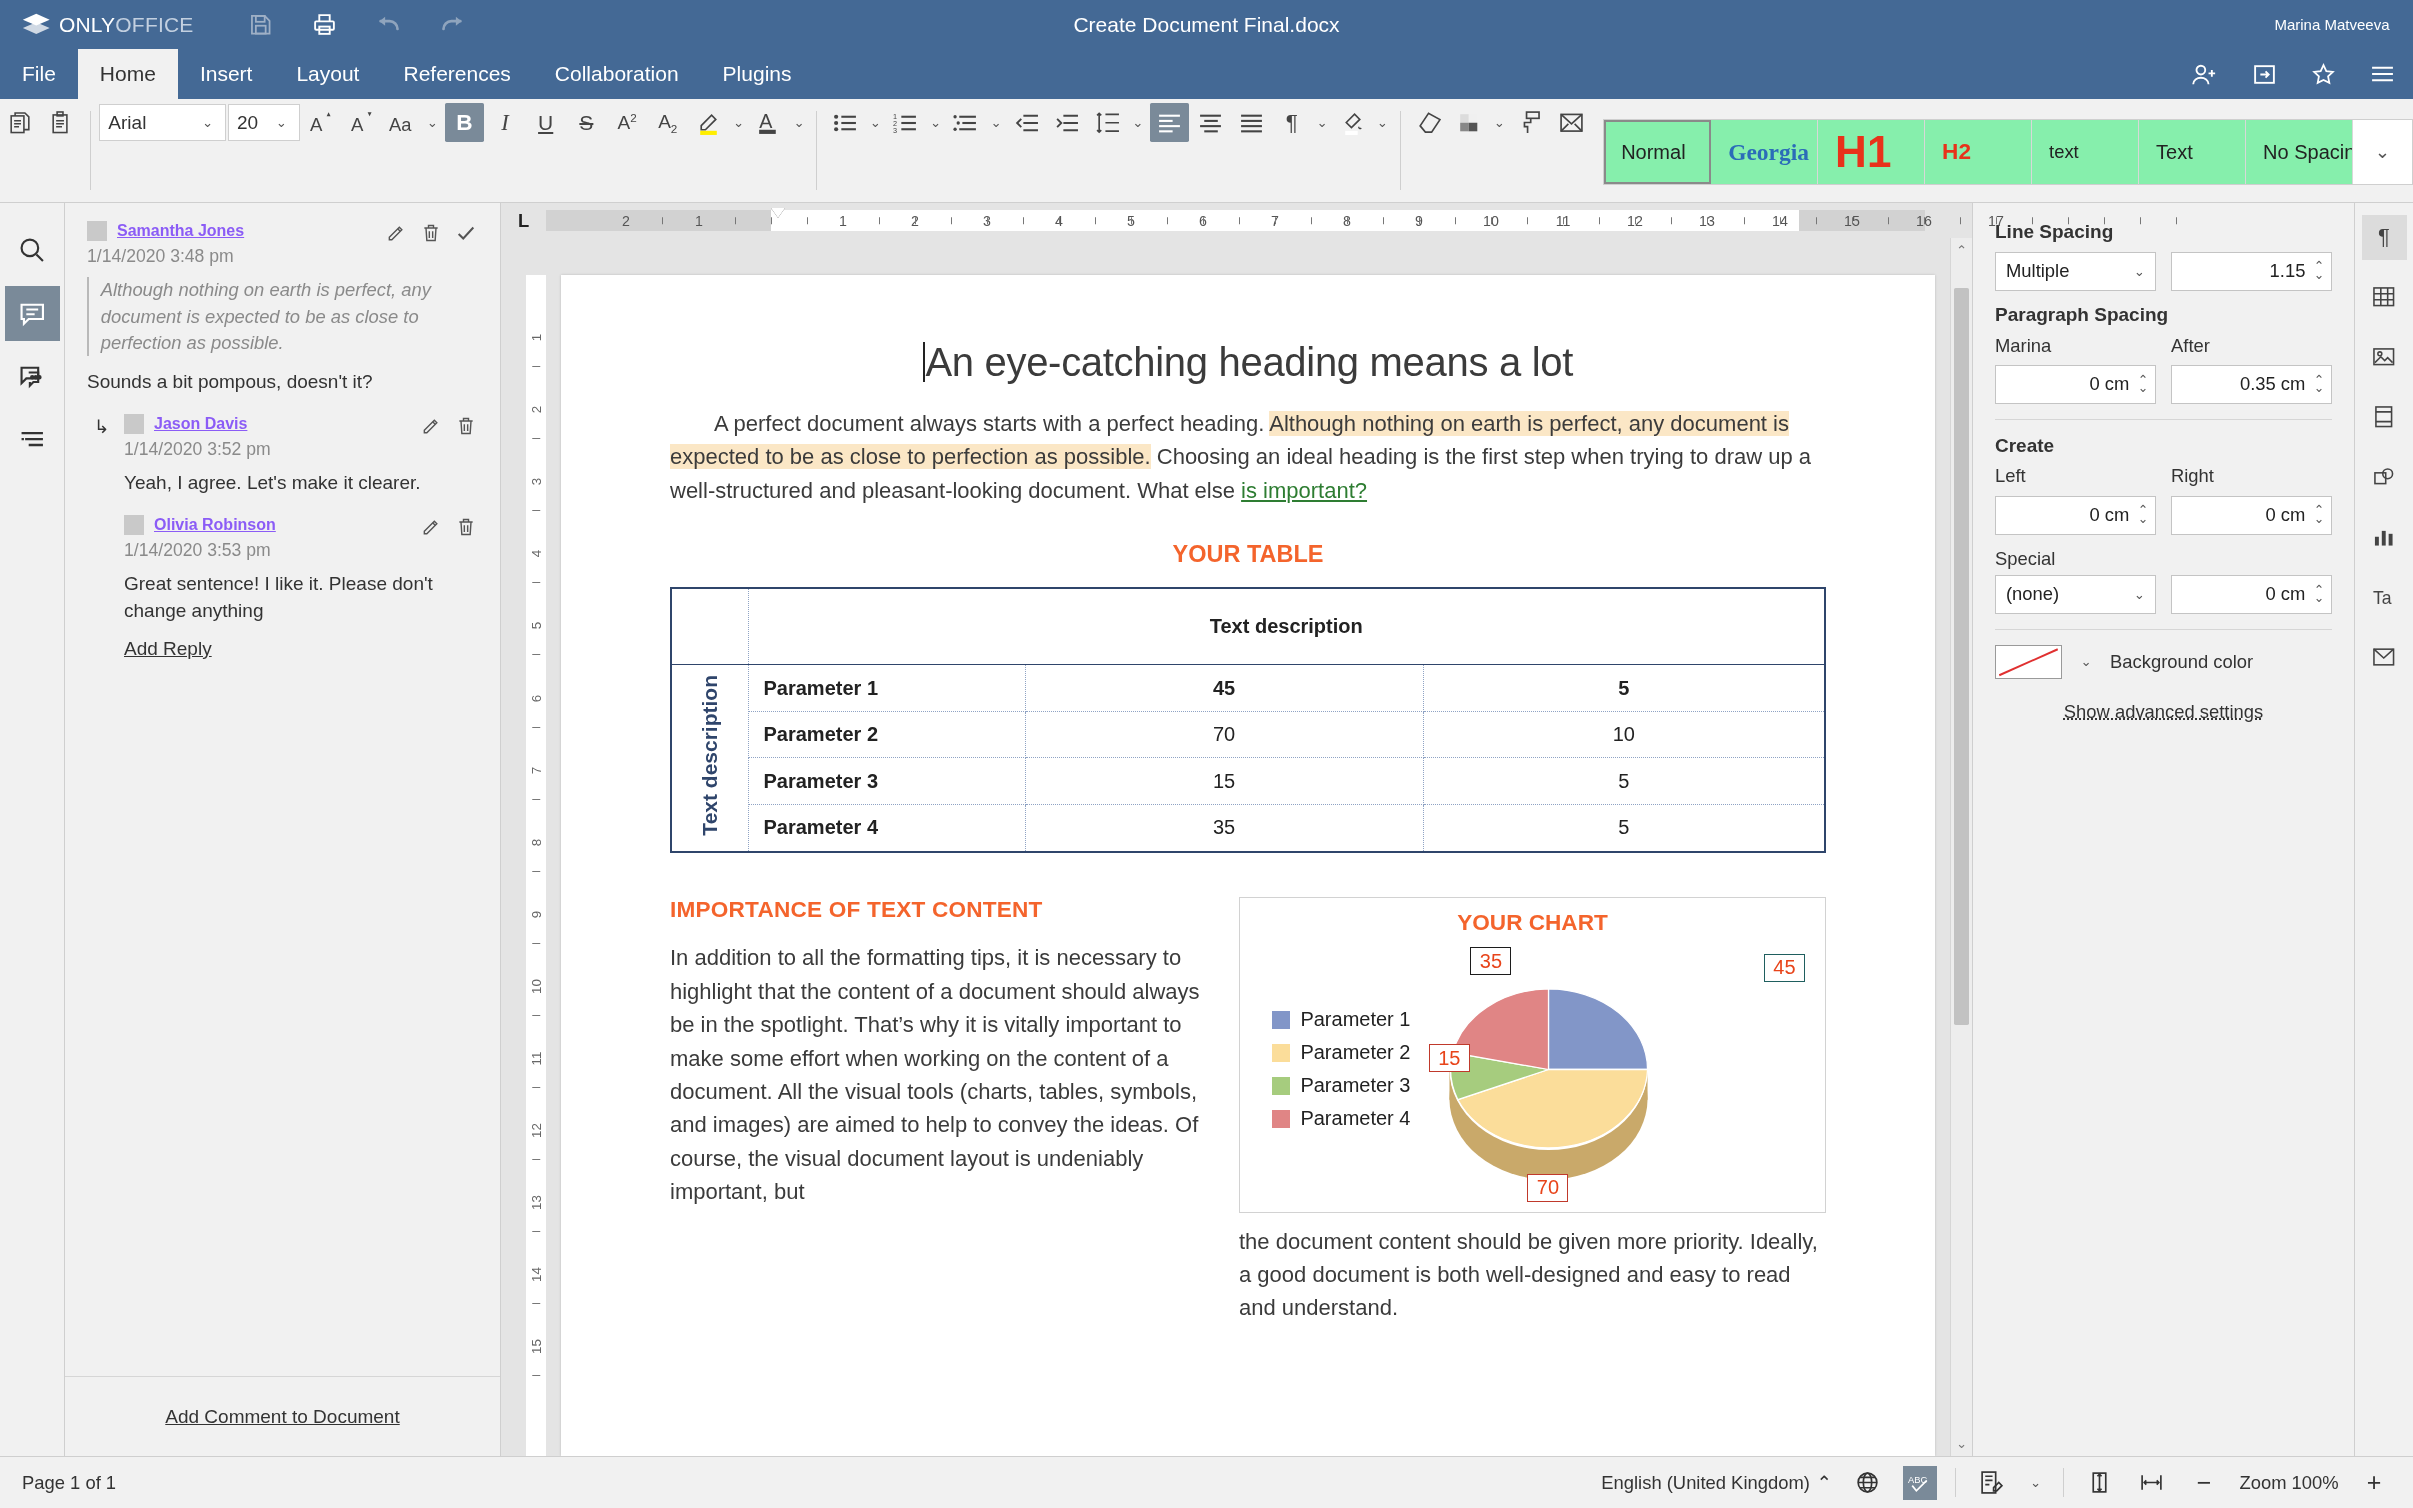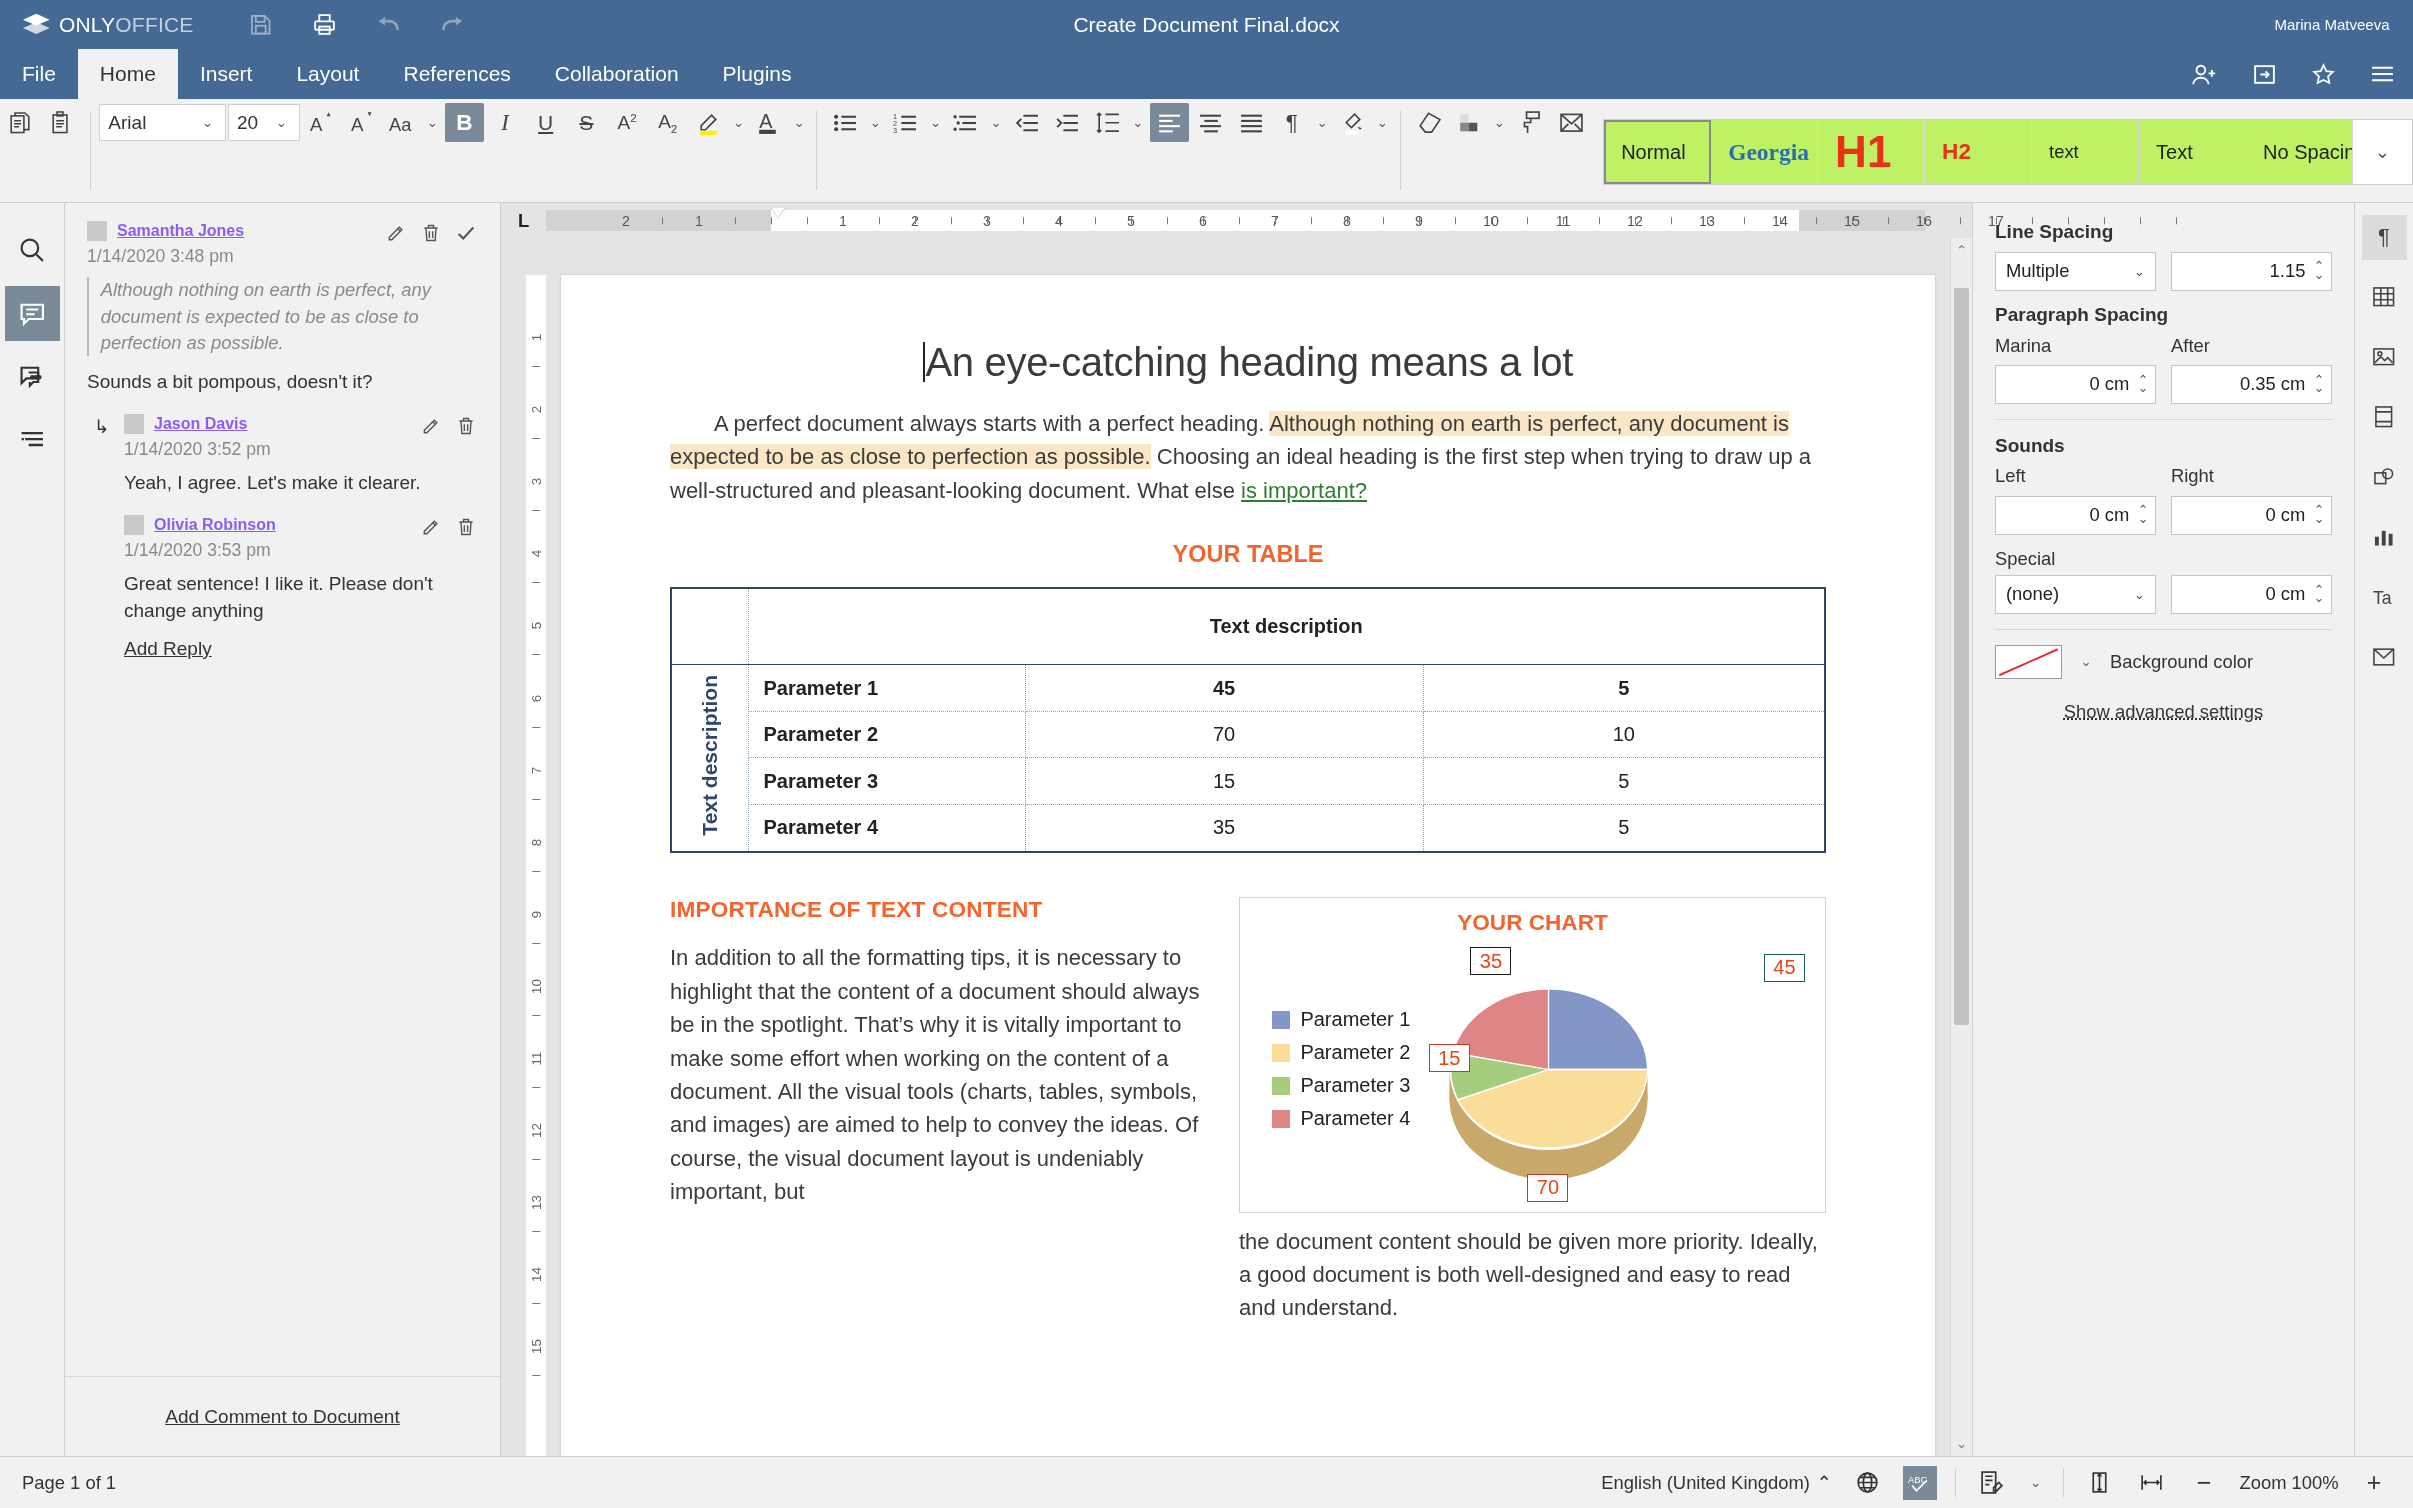--- a/index.html
+++ b/index.html
@@ -61,21 +61,21 @@
   .font-name { width: 127px; justify-content: space-between; }
   .font-size { width: 72px; justify-content: space-between; }
 
   
   .styles {
     display: flex; align-items: stretch; border: 0.8px solid #cfcfcf; background: #fff;
     margin: 20px 0 17px 11.7px; flex: 1 1 auto; overflow: hidden; min-width: 0;
   }
   .style-cell {
     flex: 1 1 0; min-width: 0; display: flex; align-items: center; padding-left: 17px;
-    border-right: 0.8px solid #d8d8d8; background: #bef264; cursor: pointer;
+    border-right: 0.8px solid #d8d8d8; background: #86efac; cursor: pointer;
     font-size: 20px; color: #222; overflow: hidden; white-space: nowrap;
   }
   .style-cell.sel { outline: 2.5px solid #8a8a8a; outline-offset: -2.5px; z-index: 2; }
   .style-cell.georgia { font-family: "Liberation Serif", serif; color: #2b6cb8; font-size: 23.5px; font-weight: bold; }
   .style-cell.h1 { color: #e8321a; font-size: 44px; font-weight: bold; }
   .style-cell.h2 { color: #e8321a; font-size: 22.6px; font-weight: bold; }
   .style-more { width: 59px; display: flex; align-items: center; justify-content: center; cursor: pointer; font-size: 18.4px; color: #555; }
 
   
   .main { flex: 1 1 auto; display: flex; min-height: 0; }
@@ -857,21 +857,21 @@
         <span>0.35 cm</span>
         <span class="spin">
             <span>⌃</span>
             <span>⌄</span>
           </span>
       </div>
     </div>
 
     <div class="rp-div"></div>
 
-    <div class="rp-h">Sounds</div>
+    <div class="rp-h">Create</div>
     <div class="rp-row" style="margin-bottom:3.4px;">
       <div class="rp-sub" style="flex:1 1 0;">Left</div>
       <div class="rp-sub" style="flex:1 1 0;">Right</div>
     </div>
     <div class="rp-row">
       <div class="rp-field num">
         <span>0 cm</span>
         <span class="spin">
             <span>⌃</span>
             <span>⌄</span>

